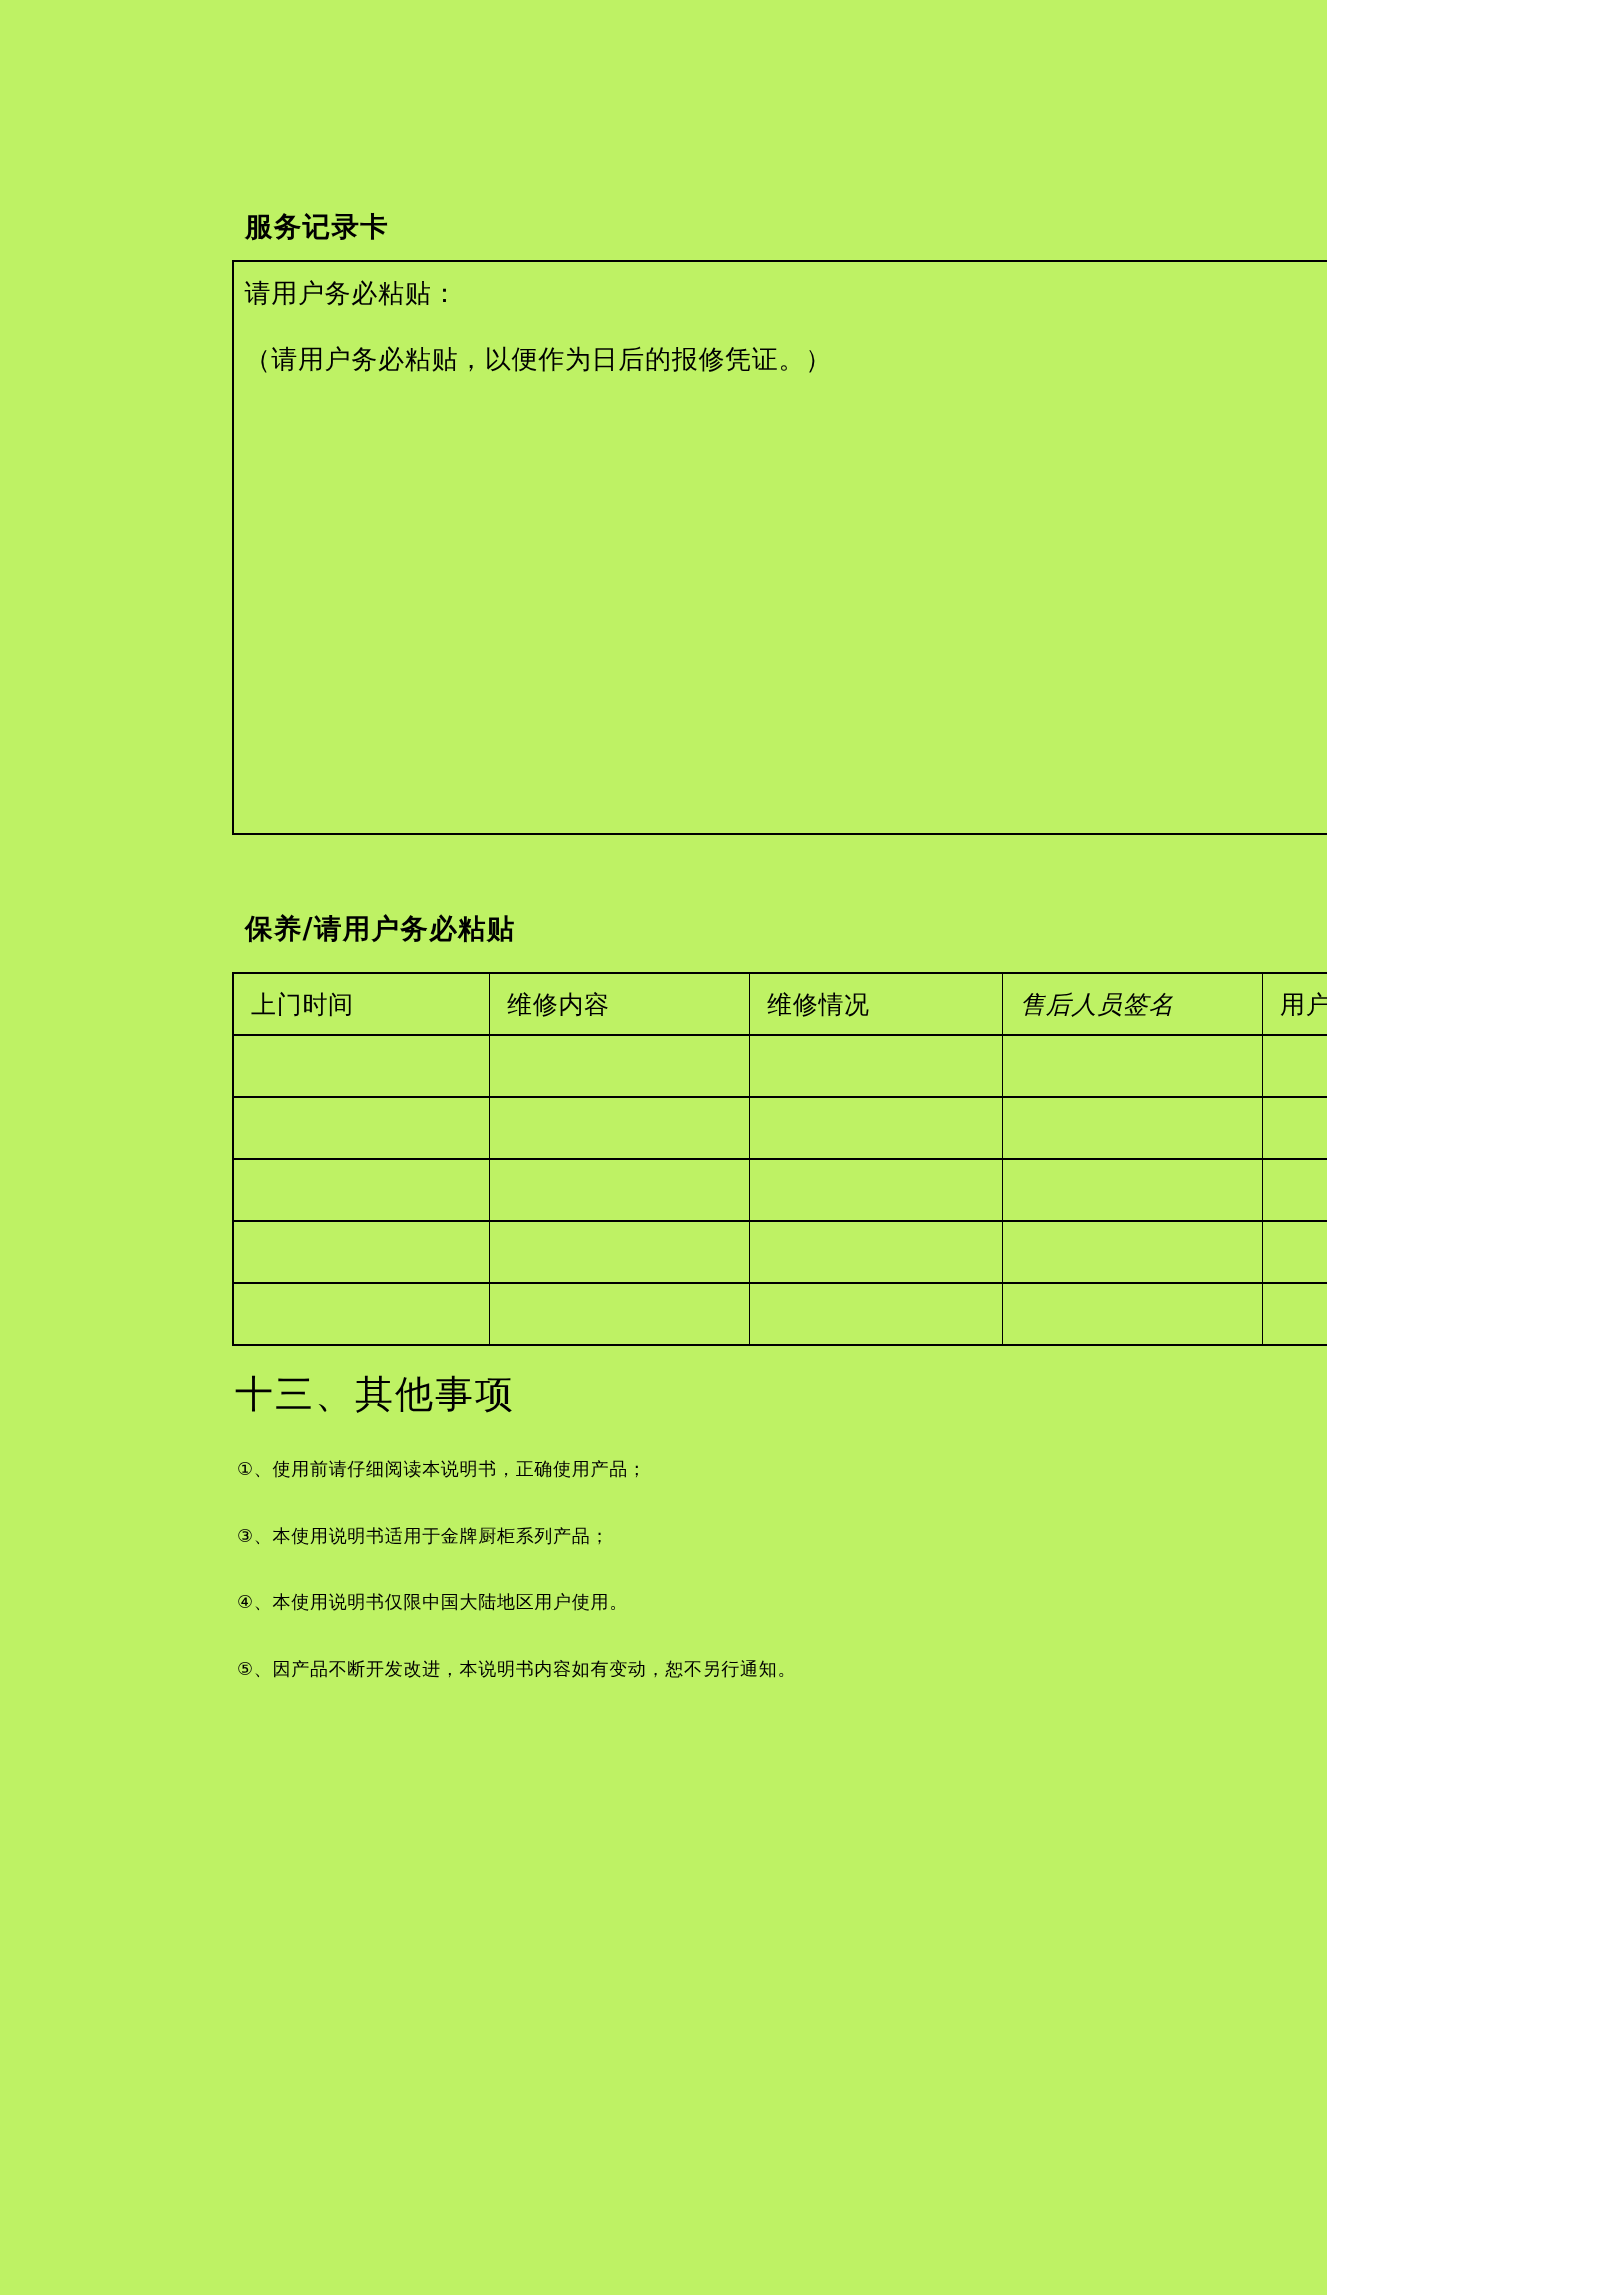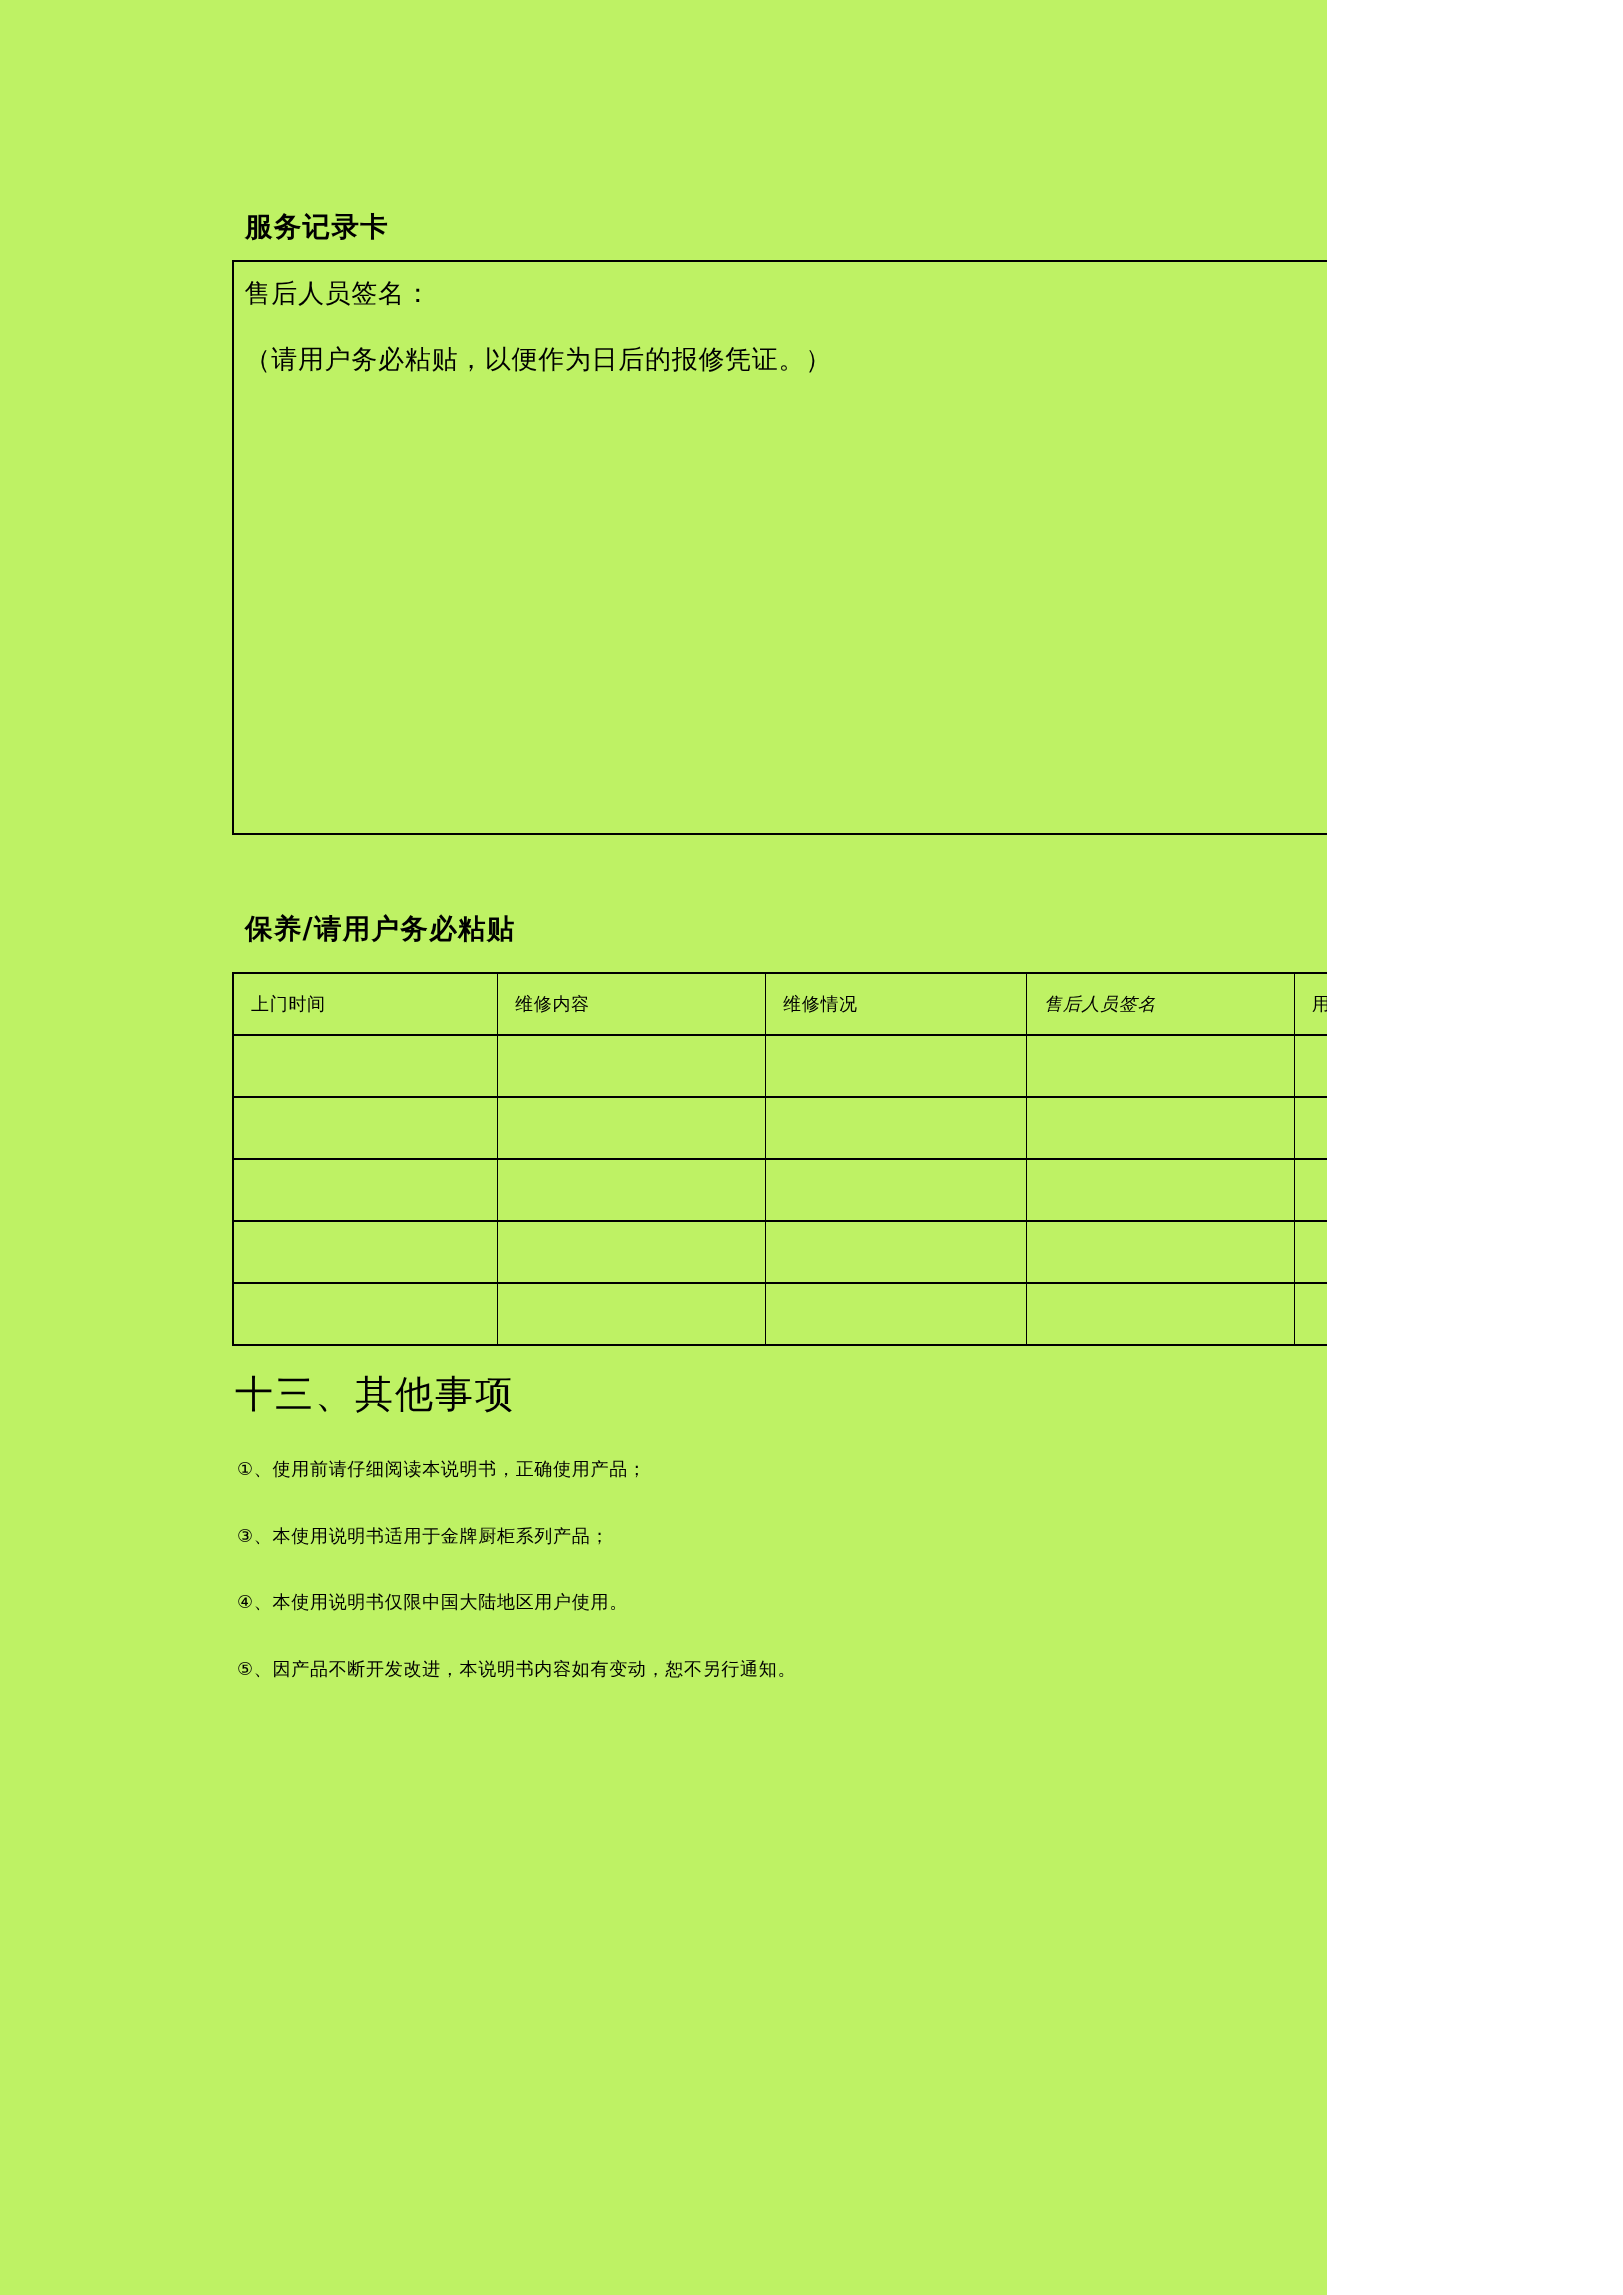--- a/index.html
+++ b/index.html
@@ -55,25 +55,25 @@
     width: 1163px;
     border-collapse: collapse;
     table-layout: fixed;
     border: 2px solid #000000;
   }
   .service-table th,
   .service-table td {
     border: 1.3px solid #000000;
     border-top-width: 2px;
     border-bottom-width: 2px;
-    padding: 0 12px 0 17px;
+    padding: 0 4px 0 17px;
     text-align: left;
     vertical-align: middle;
     font-weight: 400;
-    font-size: 18px;
+    font-size: 25px;
     letter-spacing: 0.7px;
     overflow: hidden;
     white-space: nowrap;
   }
   .service-table thead th { height: 60px; }
   .service-table tbody td { height: 60px; }
   .col-1 { width: 234px; }
   .col-2 { width: 238px; }
   .col-3 { width: 231px; }
   .col-4 { width: 238px; font-style: italic; }
@@ -108,21 +108,21 @@
   }
 </style>
 </head>
 <body>
 
 <div class="page">
 
   <h3 class="sub-heading h-service-card">服务记录卡</h3>
 
   <div class="barcode-box">
-    <p>售后人员签名：</p>
+    <p>请用户务必粘贴：</p>
     <p class="barcode-note">（请用户务必粘贴，以便作为日后的报修凭证。）</p>
   </div>
 
   <h3 class="sub-heading h-service-log">保养/请用户务必粘贴</h3>
 
   <table class="service-table">
     <thead>
       <tr>
         <th class="col-1">上门时间</th>
         <th class="col-2">维修内容</th>

